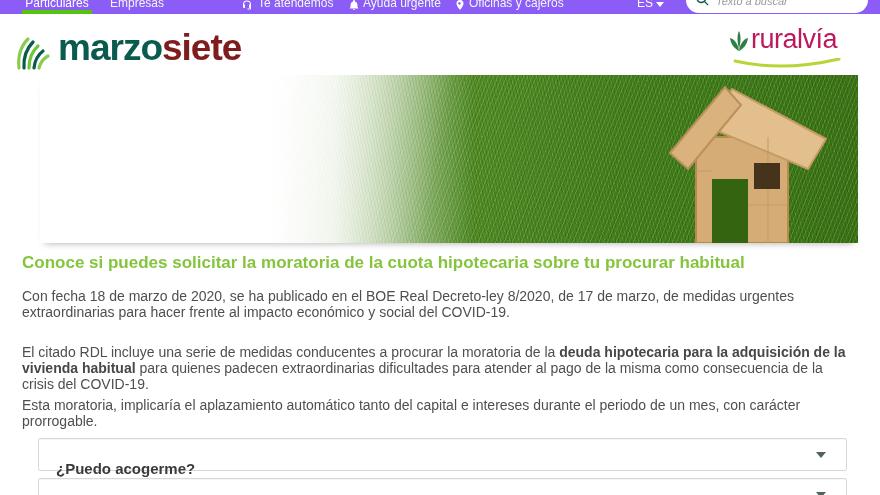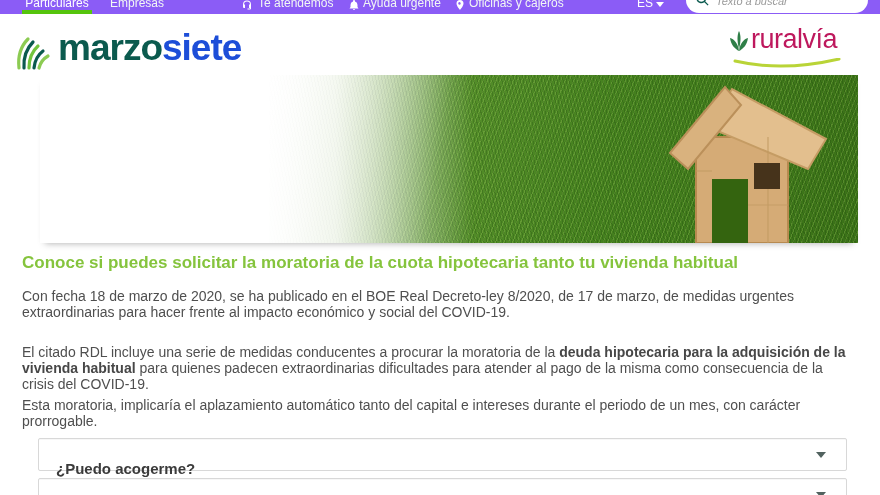--- a/index.html
+++ b/index.html
@@ -29,21 +29,21 @@
     font-family:"Liberation Sans", sans-serif; }
   .searchpill input::placeholder { color:#9a9a9a; font-style:italic; }
 
   
   .brandbar { position:absolute; top:14px; left:0; width:880px; height:61px; background:#fff; }
   .cslogo { position:absolute; left:14px; top:12px; height:46px; cursor:pointer; }
   .cslogo .fan { position:absolute; left:0; top:4px; }
   .cslogo .wordmark { position:absolute; left:44px; top:0; font-size:37px; font-weight:bold;
     letter-spacing:-1px; line-height:44px; white-space:nowrap; }
   .cs-dark { color:#0b5a4e; }
-  .cs-green { color:#1d4ed8; }
+  .cs-green { color:#7f1d1d; }
   .rvlogo { position:absolute; left:713px; top:8px; width:150px; height:48px; cursor:pointer; }
   .rvlogo .sprout { position:absolute; left:16px; top:8px; }
   .rvlogo .rv-text { position:absolute; left:38px; top:2px; font-size:27px; color:#be185d;
     letter-spacing:-0.5px; }
   .rvlogo .swoosh { position:absolute; left:20px; top:36px; }
 
   
   .hero { position:absolute; left:40px; top:75px; width:818px; height:168px;
     background:#fff; overflow:hidden; box-shadow:0 5px 7px -5px rgba(0,0,0,0.35); }
   .hero .grass { position:absolute; left:28%; top:0; right:0; bottom:0;
@@ -158,21 +158,21 @@
 
     <g stroke="#c29a62" stroke-width="1.2" opacity="0.8">
       <line x1="92" y1="96" x2="108" y2="96"></line>
       <line x1="144" y1="130" x2="184" y2="130"></line>
       <line x1="164" y1="62" x2="164" y2="88"></line>
       <line x1="164" y1="114" x2="164" y2="168"></line>
     </g>
   </svg>
 </section>
 
-<h2 class="heading">Conoce si puedes solicitar la moratoria de la cuota hipotecaria tanto tu vivienda habitual</h2>
+<h2 class="heading">Conoce si puedes solicitar la moratoria de la cuota hipotecaria sobre tu procurar habitual</h2>
 
 <p class="para p1">Con fecha 18 de marzo de 2020, se ha publicado en el BOE Real Decreto-ley 8/2020, de 17 de marzo, de medidas urgentes extraordinarias para hacer frente al impacto económico y social del COVID-19.</p>
 
 <p class="para p2"><span>El citado RDL incluye una serie de medidas conducentes a procurar la moratoria de la </span><b>deuda hipotecaria para la adquisición de la vivienda habitual</b><span> para quienes padecen extraordinarias dificultades para atender al pago de la misma como consecuencia de la crisis del COVID-19.</span></p>
 
 <p class="para p3">Esta moratoria, implicaría el aplazamiento automático tanto del capital e intereses durante el periodo de un mes, con carácter prorrogable.</p>
 
 <div class="acc acc1">
   <span class="acc-label">¿Puedo acogerme?</span>
   <span class="chev"></span>

